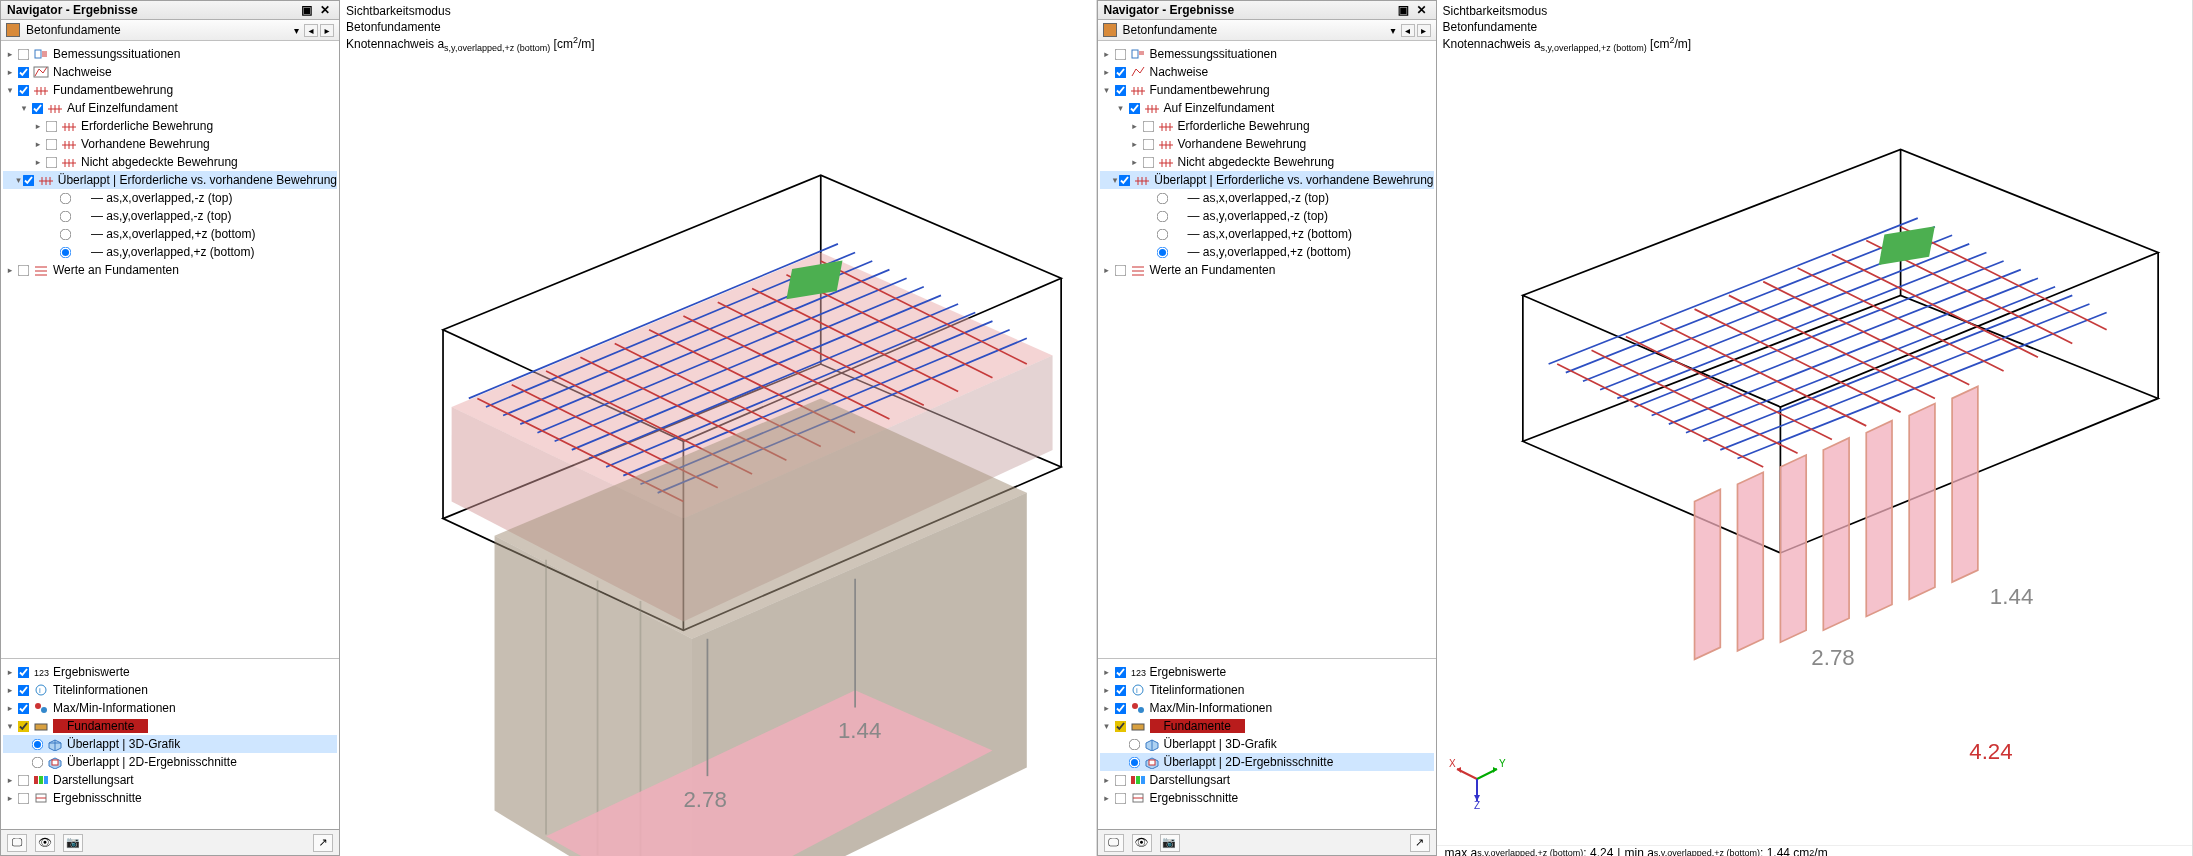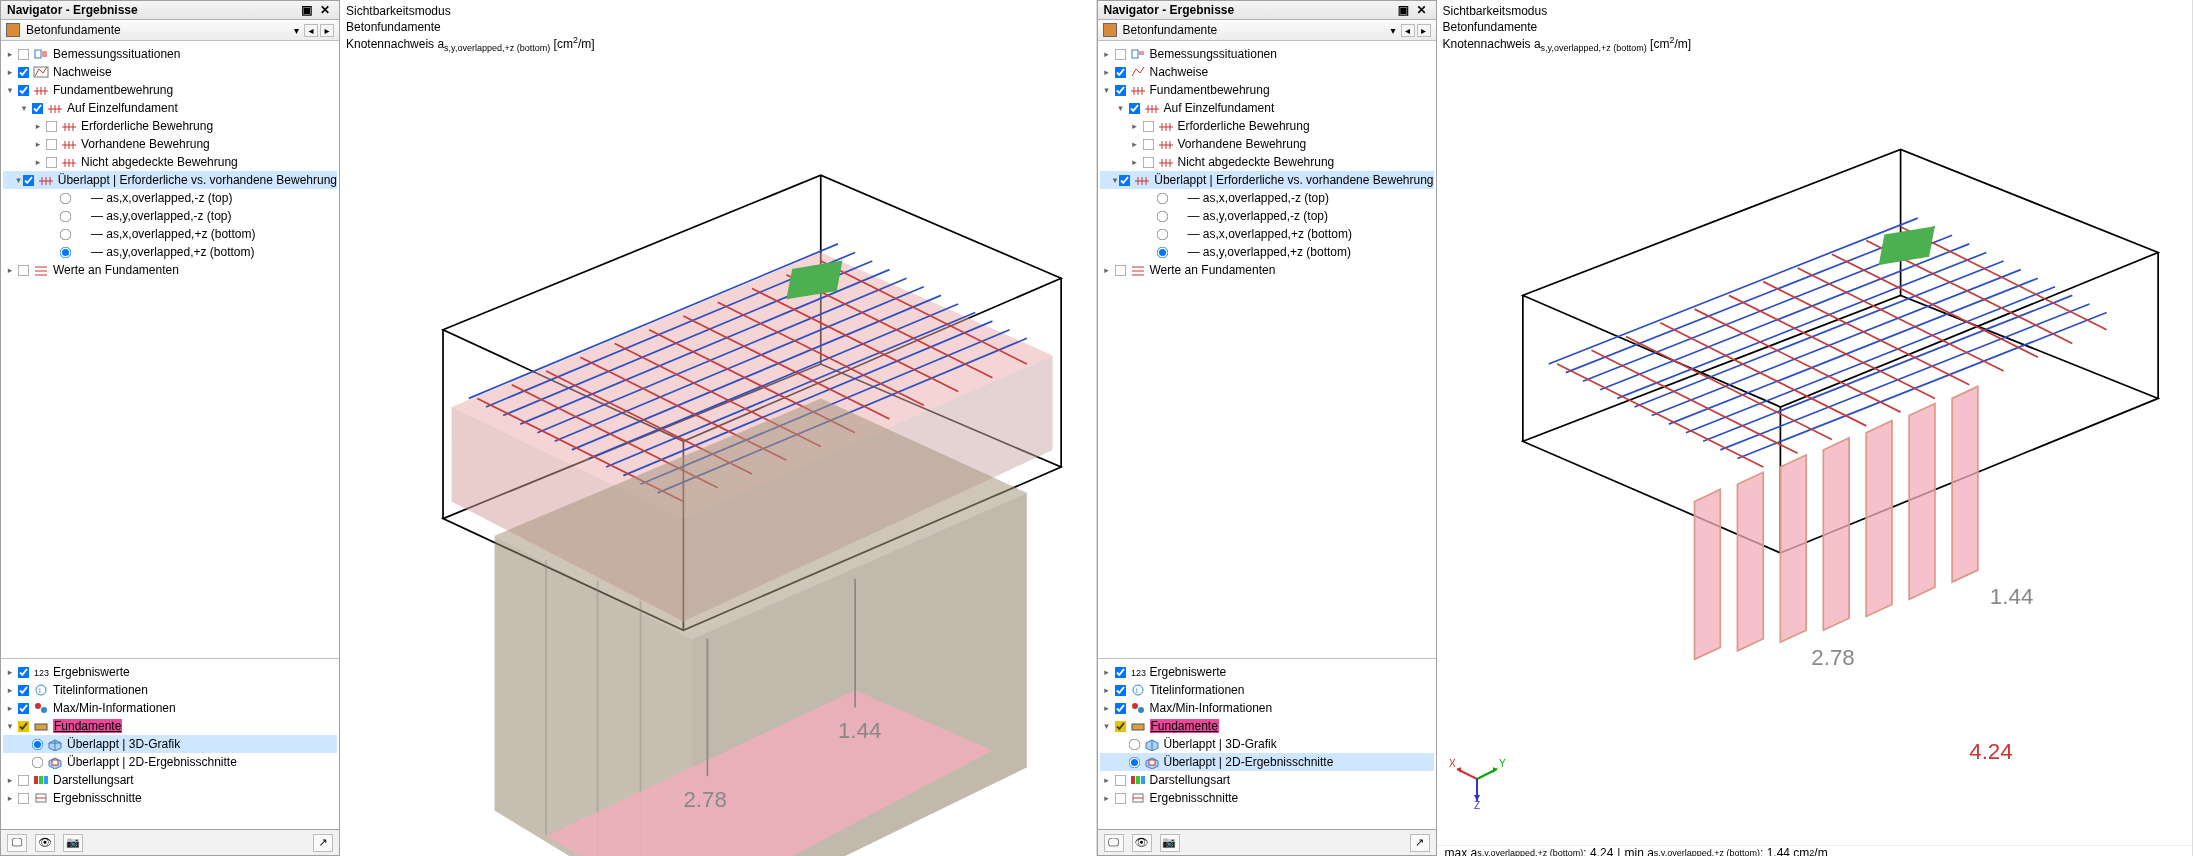--- a/index.html
+++ b/index.html
@@ -72,21 +72,21 @@
     white-space: nowrap;
   }
   .row.sel { background: #cfe6ff; }
   .row .tw { width:14px; text-align:center; font-size:9px; color:#666; cursor:pointer; }
   .row .indent { display:inline-block; height:1px; }
   .row input[type=checkbox]{ margin:0 3px 0 0; transform:scale(0.9); }
   .row input[type=radio]{ margin:0 3px 0 0; transform:scale(0.9); }
   .row .ico { width:16px; height:14px; margin-right:4px; display:inline-flex; align-items:center; justify-content:center; }
   .row .ico svg { width:16px; height:14px; }
   .row .txt { }
-  .row .hl-y { background:#ec4899; padding:0 1px;text-decoration:underline; }
+  .row .hl-y { background:#b91c1c; padding:0 14px; }
   .bottom-bar {
     height:26px;
     border-top:1px solid #a0a0a0;
     background:#f2f2f2;
     display:flex;
     align-items:center;
     padding:0 6px;
     gap:8px;
   }
   .bottom-bar .b-btn { width:20px;height:18px;border:1px solid #bbb;background:#fafafa;display:flex;align-items:center;justify-content:center;font-size:11px;}

